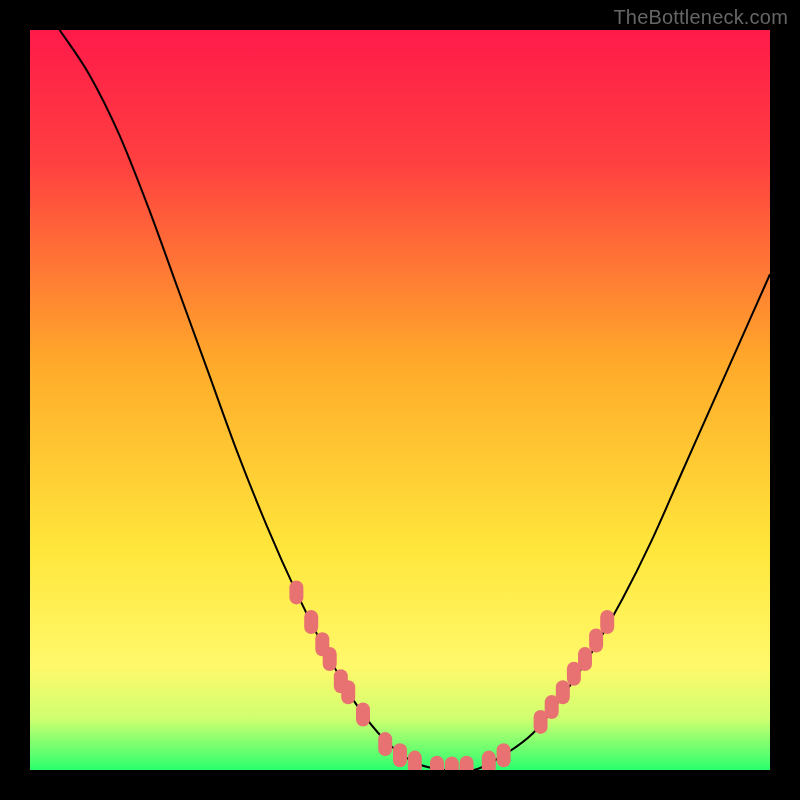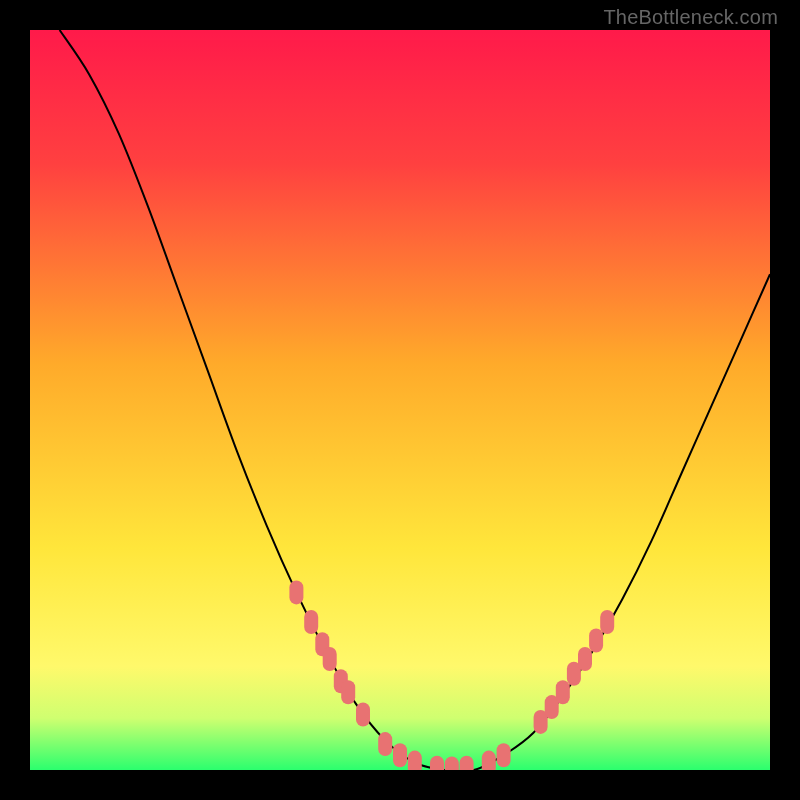--- a/index.html
+++ b/index.html
@@ -7,21 +7,21 @@
     width: 800px;
     height: 800px;
     background: #000;
     position: relative;
     font-family: Arial, sans-serif;
     overflow: hidden;
   }
   .watermark {
     position: absolute;
     top: 6px;
-    right: 22px;
+    right: 12px;
     color: #666;
     font-size: 20px;
     font-weight: normal;
     z-index: 10;
     letter-spacing: 0.2px;
   }
   .chart-area {
     position: absolute;
     top: 30px;
     left: 30px;

